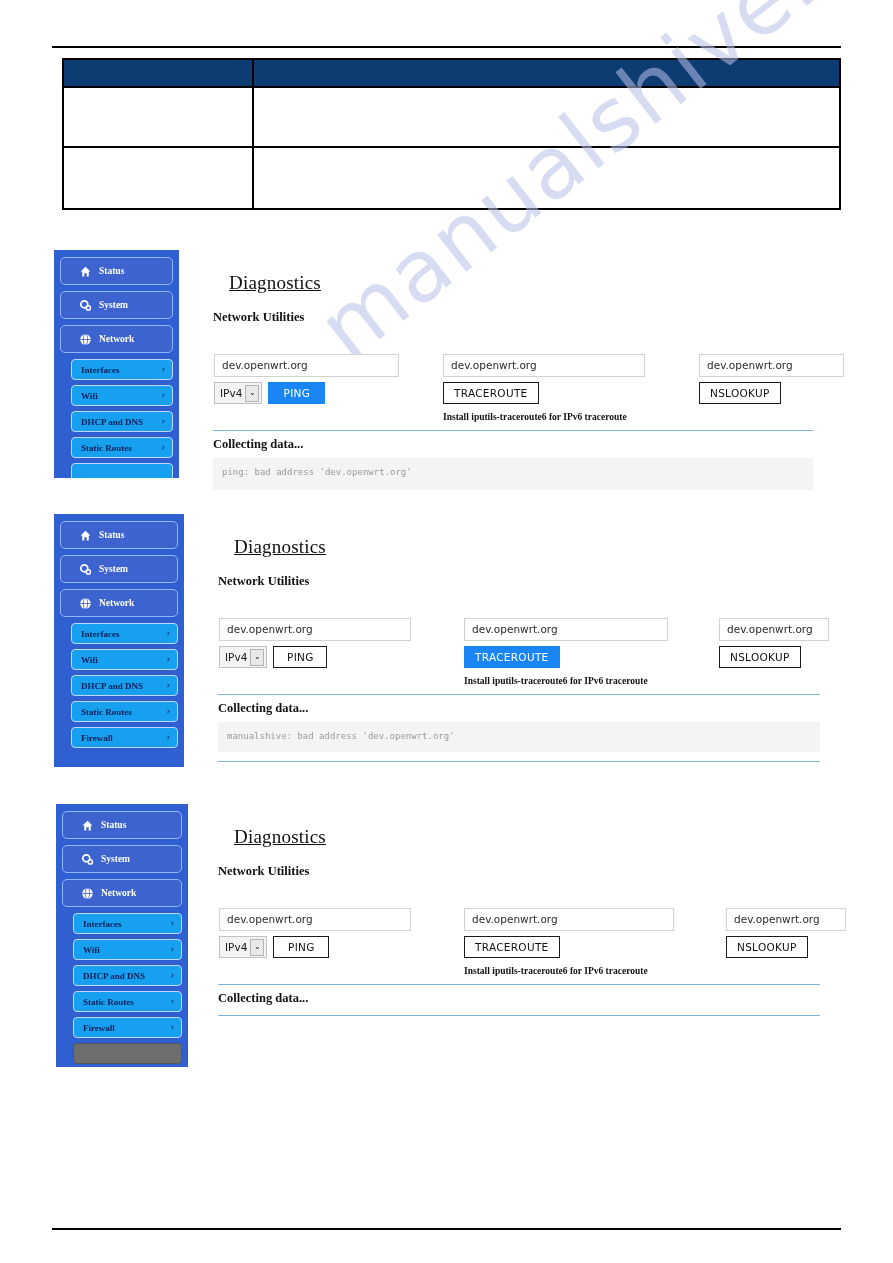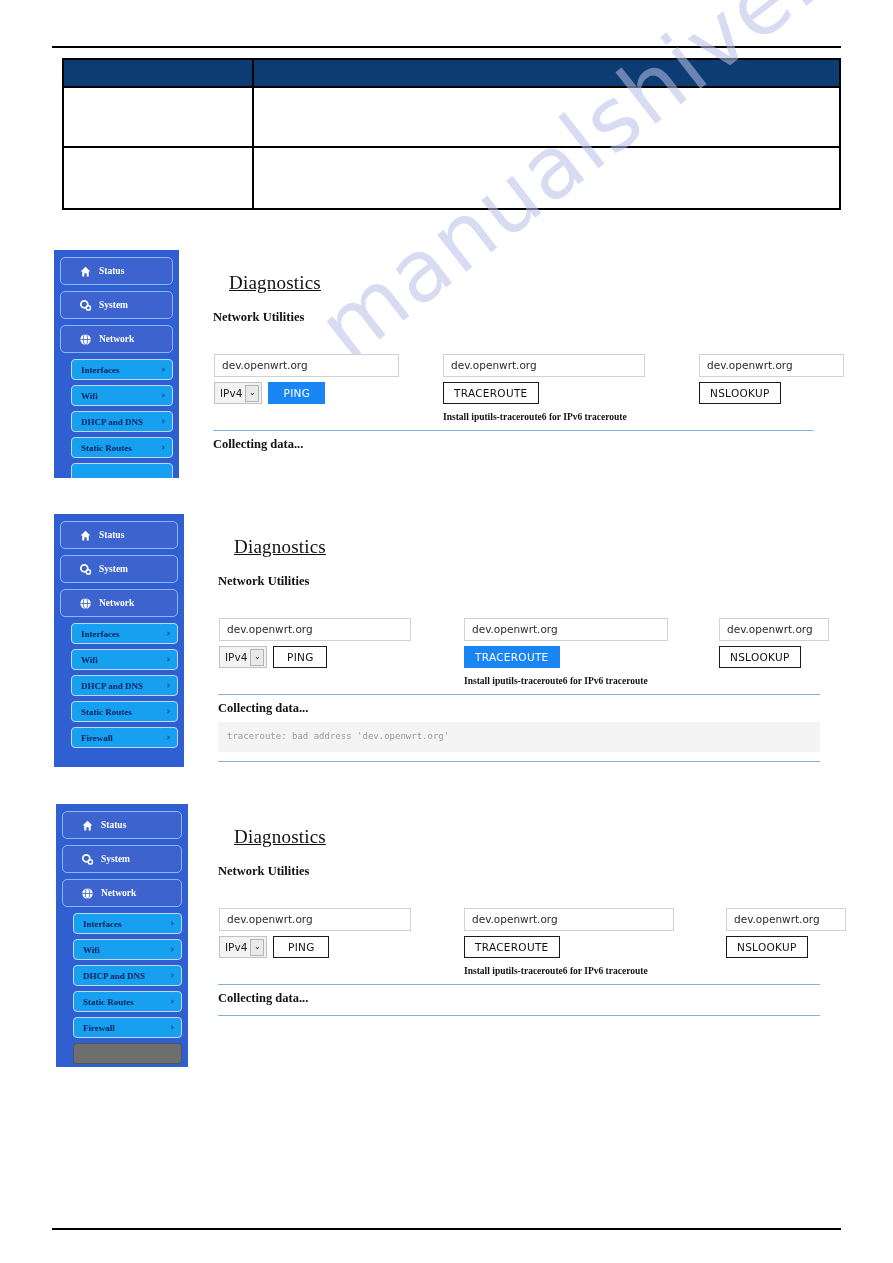--- a/index.html
+++ b/index.html
@@ -268,20 +268,21 @@
           <div class="tinput" style="width:145px;" placeholder="dev.openwrt.org">dev.openwrt.org</div>
           <div class="ctrlrow">
             <div class="btn">NSLOOKUP</div>
           </div>
         </div>
 
       </div>
 
       <div class="divider" style="width:600px;margin-top:18px;"></div>
       <div class="collect">Collecting data...</div>
+      <div class="console" style="width:600px;height:32px;">ping: bad address 'dev.openwrt.org'</div>
     </div>
   </div>
 
   <div class="shot" style="left:54px;top:514px;width:790px;height:255px;">
 
     <div class="sidebar" style="width:130px;height:253px;">
       <div class="nav-top" style="width:118px;">
         <span class="ico">
           <svg width="13" height="13" viewBox="0 0 16 16">
               <path d="M8 2 L14 8 L12 8 L12 14 L9.5 14 L9.5 10 L6.5 10 L6.5 14 L4 14 L4 8 L2 8 Z" fill="#ffffff"></path>
@@ -359,21 +360,21 @@
           <div class="tinput" style="width:110px;" placeholder="dev.openwrt.org">dev.openwrt.org</div>
           <div class="ctrlrow">
             <div class="btn">NSLOOKUP</div>
           </div>
         </div>
 
       </div>
 
       <div class="divider" style="width:602px;margin-top:18px;"></div>
       <div class="collect">Collecting data...</div>
-      <div class="console" style="width:602px;height:30px;">traceroute: bad address 'dev.openwrt.org'</div>
+      <div class="console" style="width:602px;height:30px;">manualshive: bad address 'dev.openwrt.org'</div>
       <div class="divider" style="width:602px;margin-top:9px;"></div>
     </div>
   </div>
 
   <div class="shot" style="left:56px;top:804px;width:790px;height:265px;">
 
     <div class="sidebar" style="width:132px;height:263px;">
       <div class="nav-top" style="width:120px;">
         <span class="ico">
           <svg width="13" height="13" viewBox="0 0 16 16">

